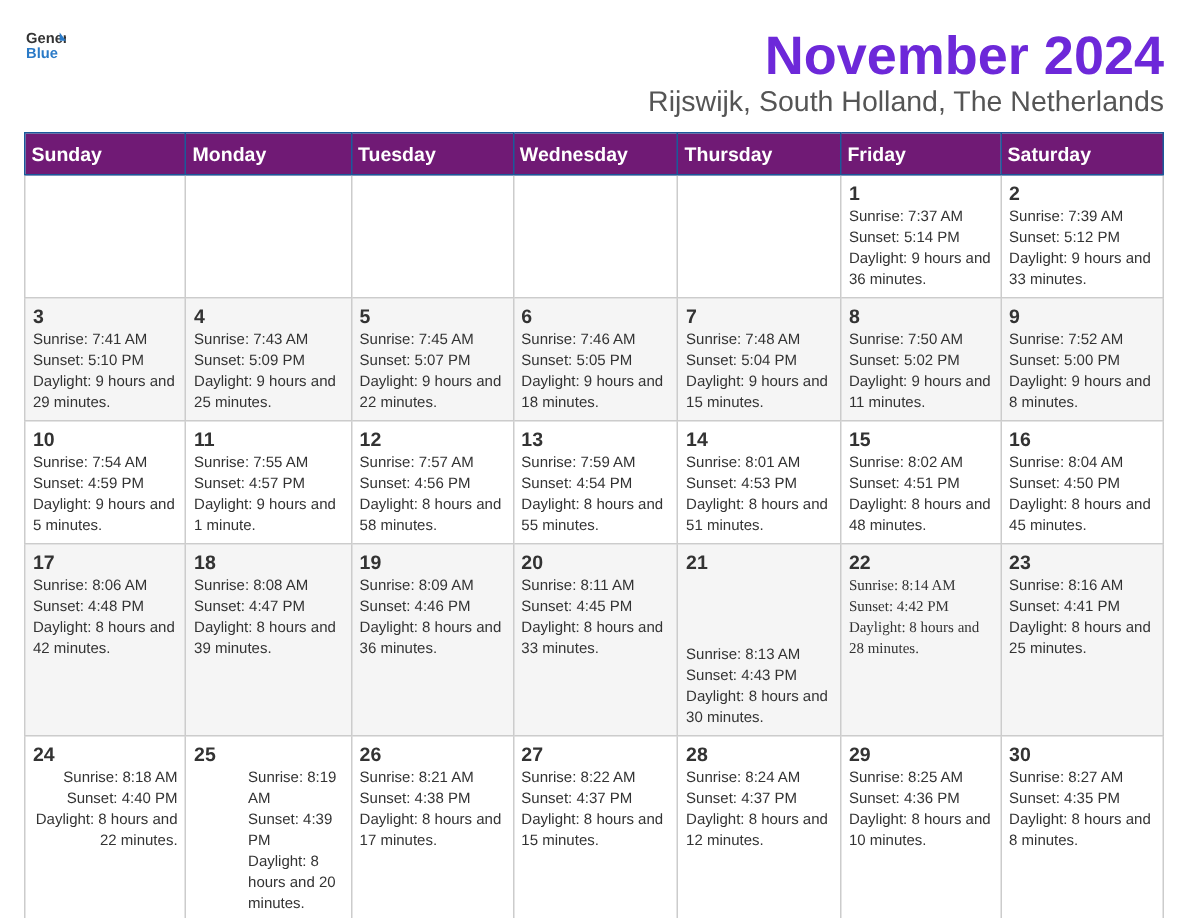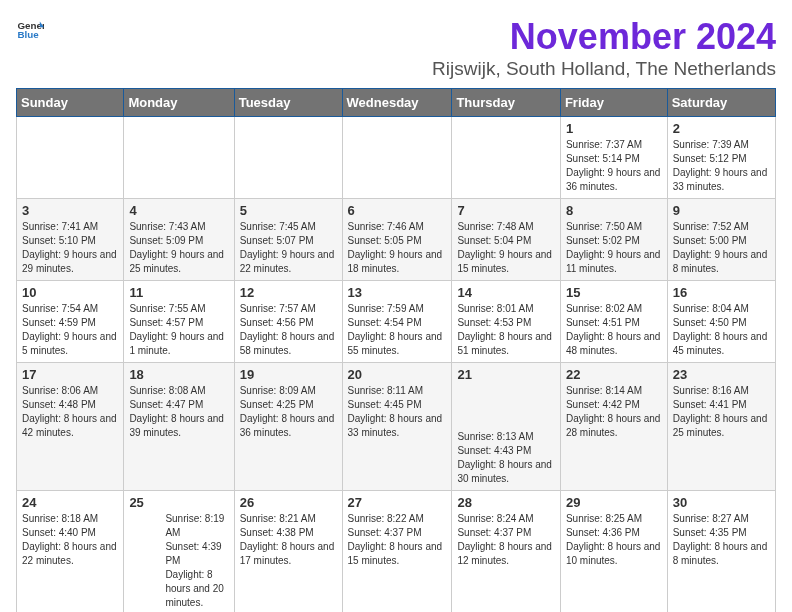--- a/index.html
+++ b/index.html
@@ -36,21 +36,21 @@
     .location-title {
       font-size: 19px;
       color: #555;
     }
     table {
       width: 100%;
       border-collapse: collapse;
       font-size: 11px;
     }
     thead tr th {
-      background-color: #737373;
+      background-color: #701a75;
       color: #fff;
       padding: 6px 4px;
       text-align: left;
       font-size: 13px;
       font-weight: bold;
       border: 1px solid #1a5a9a;
     }
     tbody tr td {
       vertical-align: top;
       padding: 4px 5px;
@@ -226,52 +226,52 @@
         </td>
         <td>
           <span class="day-num">18</span>
           <div class="day-info" style="white-space: pre-line;">Sunrise: 8:08 AM
 Sunset: 4:47 PM
 Daylight: 8 hours and 39 minutes.</div>
         </td>
         <td>
           <span class="day-num">19</span>
           <div class="day-info" style="white-space: pre-line;">Sunrise: 8:09 AM
-Sunset: 4:25 PM
+Sunset: 4:46 PM
 Daylight: 8 hours and 36 minutes.</div>
         </td>
         <td>
           <span class="day-num">20</span>
           <div class="day-info" style="white-space: pre-line;">Sunrise: 8:11 AM
 Sunset: 4:45 PM
 Daylight: 8 hours and 33 minutes.</div>
         </td>
         <td>
           <span class="day-num">21</span>
           <div class="day-info" style="white-space: pre-line; margin-top: 48px;">Sunrise: 8:13 AM
 Sunset: 4:43 PM
 Daylight: 8 hours and 30 minutes.</div>
         </td>
         <td>
           <span class="day-num">22</span>
-          <div class="day-info" style="white-space: pre-line;">Sunrise: 8:14 AM
+          <div class="day-info" style="white-space: pre-line; font-family: Liberation Serif, serif;">Sunrise: 8:14 AM
 Sunset: 4:42 PM
 Daylight: 8 hours and 28 minutes.</div>
         </td>
         <td>
           <span class="day-num">23</span>
           <div class="day-info" style="white-space: pre-line;">Sunrise: 8:16 AM
 Sunset: 4:41 PM
 Daylight: 8 hours and 25 minutes.</div>
         </td>
       </tr>
       <tr>
         <td>
           <span class="day-num">24</span>
-          <div class="day-info" style="white-space: pre-line;">Sunrise: 8:18 AM
+          <div class="day-info" style="white-space: pre-line; text-align: right;">Sunrise: 8:18 AM
 Sunset: 4:40 PM
 Daylight: 8 hours and 22 minutes.</div>
         </td>
         <td>
           <span class="day-num">25</span>
           <div class="day-info" style="white-space: pre-line; margin-left: 36px;">Sunrise: 8:19 AM
 Sunset: 4:39 PM
 Daylight: 8 hours and 20 minutes.</div>
         </td>
         <td>

